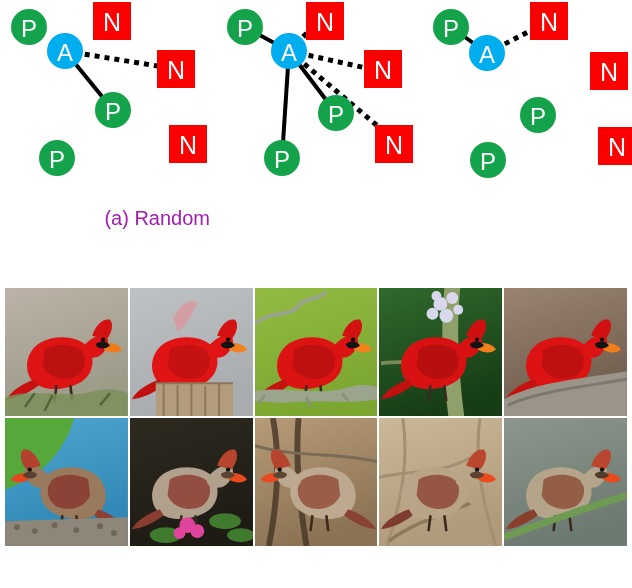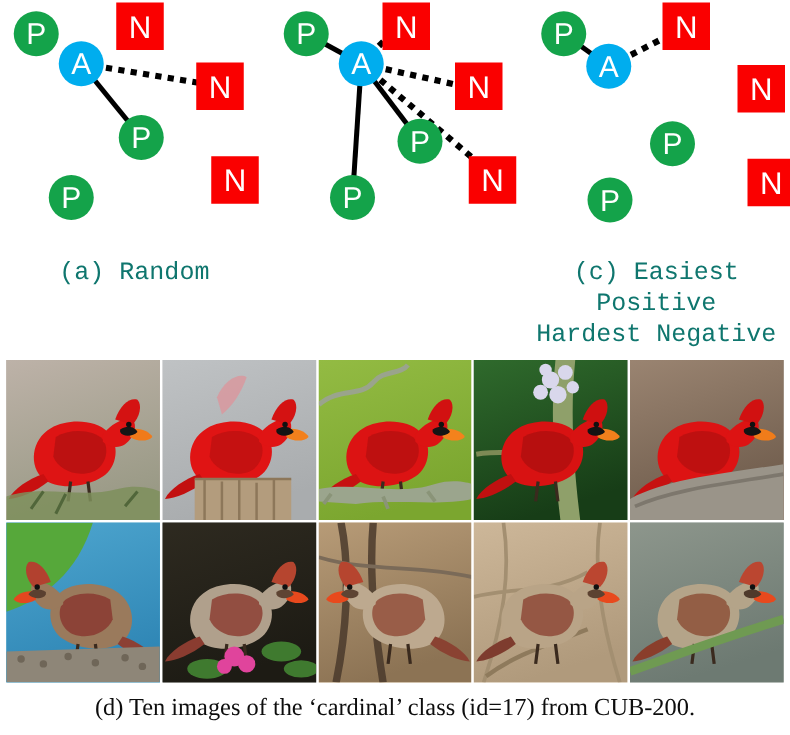--- a/index.html
+++ b/index.html
@@ -20,25 +20,25 @@
     font-family: "Liberation Sans", sans-serif;
     font-weight: 400;
     fill: #ffffff;
     text-anchor: middle;
     dominant-baseline: central;
   }
 
   
   .caption {
     position: absolute;
-    font-family: Liberation Mono, monospace;
+    font-family: Liberation Sans, sans-serif;
     font-size: 20px;
     line-height: 25px;
-    color: #0f766e;
-    text-align: center;
+    color: #a21caf;
+    text-align: right;
     white-space: pre-line;
   }
   #cap-a { left: 5px;   top: 206px; width: 205px; }
   #cap-b { left: 210px; top: 206px; width: 205px; }
   #cap-c { left: 420px; top: 206px; width: 210px; }
 
   #cap-d {
     position: absolute;
     left: 0; top: 556px; width: 632px;
     font-family: "Liberation Serif", serif;
@@ -171,22 +171,20 @@
           <text x="68" y="161" class="node-label" font-size="24">P</text>
         </g>
         <g>
           <circle cx="67" cy="53" r="18" fill="#00ADEE"></circle>
           <text x="67" y="54" class="node-label" font-size="24">A</text>
         </g>
       </svg>
     </div>
 
   <div class="caption" id="cap-a">(a) Random</div>
-  <div class="caption" id="cap-c">(c) Easiest Positive
-Hardest Negative</div>
 
   <div id="grid">
       <div class="photo" style="background: rgb(181, 170, 160);">
   <svg viewBox="0 0 124 129" preserveAspectRatio="none">
     <defs>
       <linearGradient id="abg" x1="0" y1="0" x2="0.3" y2="1">
         <stop offset="0%" stop-color="#bdb2a8"></stop>
         <stop offset="100%" stop-color="#9a9a86"></stop>
       </linearGradient>
     </defs>
@@ -457,15 +455,14 @@
       <path d="M92 56 C98 52 104 54 106 58 C102 62 94 62 92 58 Z" fill="#4f3a2b"></path>
       <circle cx="99" cy="52" r="2.2" fill="#101010"></circle>
       <path d="M30 92 C18 96 6 104 2 112 C10 112 24 106 34 98 Z" fill="#8a3e2c"></path>
       <path d="M52 98 L50 114 M66 98 L68 114" stroke="#3a2a1e" stroke-width="2.6" fill="none"></path>
     </g>
     <path d="M0 120 C34 108 66 96 124 78" stroke="#6f9a52" stroke-width="7" fill="none"></path>
   </svg>
       </div>
     </div>
 
-  <div id="cap-d">(d) Ten images of the ‘cardinal’ class (id=17) from CUB-200.</div>
 
 </div>
 
 </body></html>

